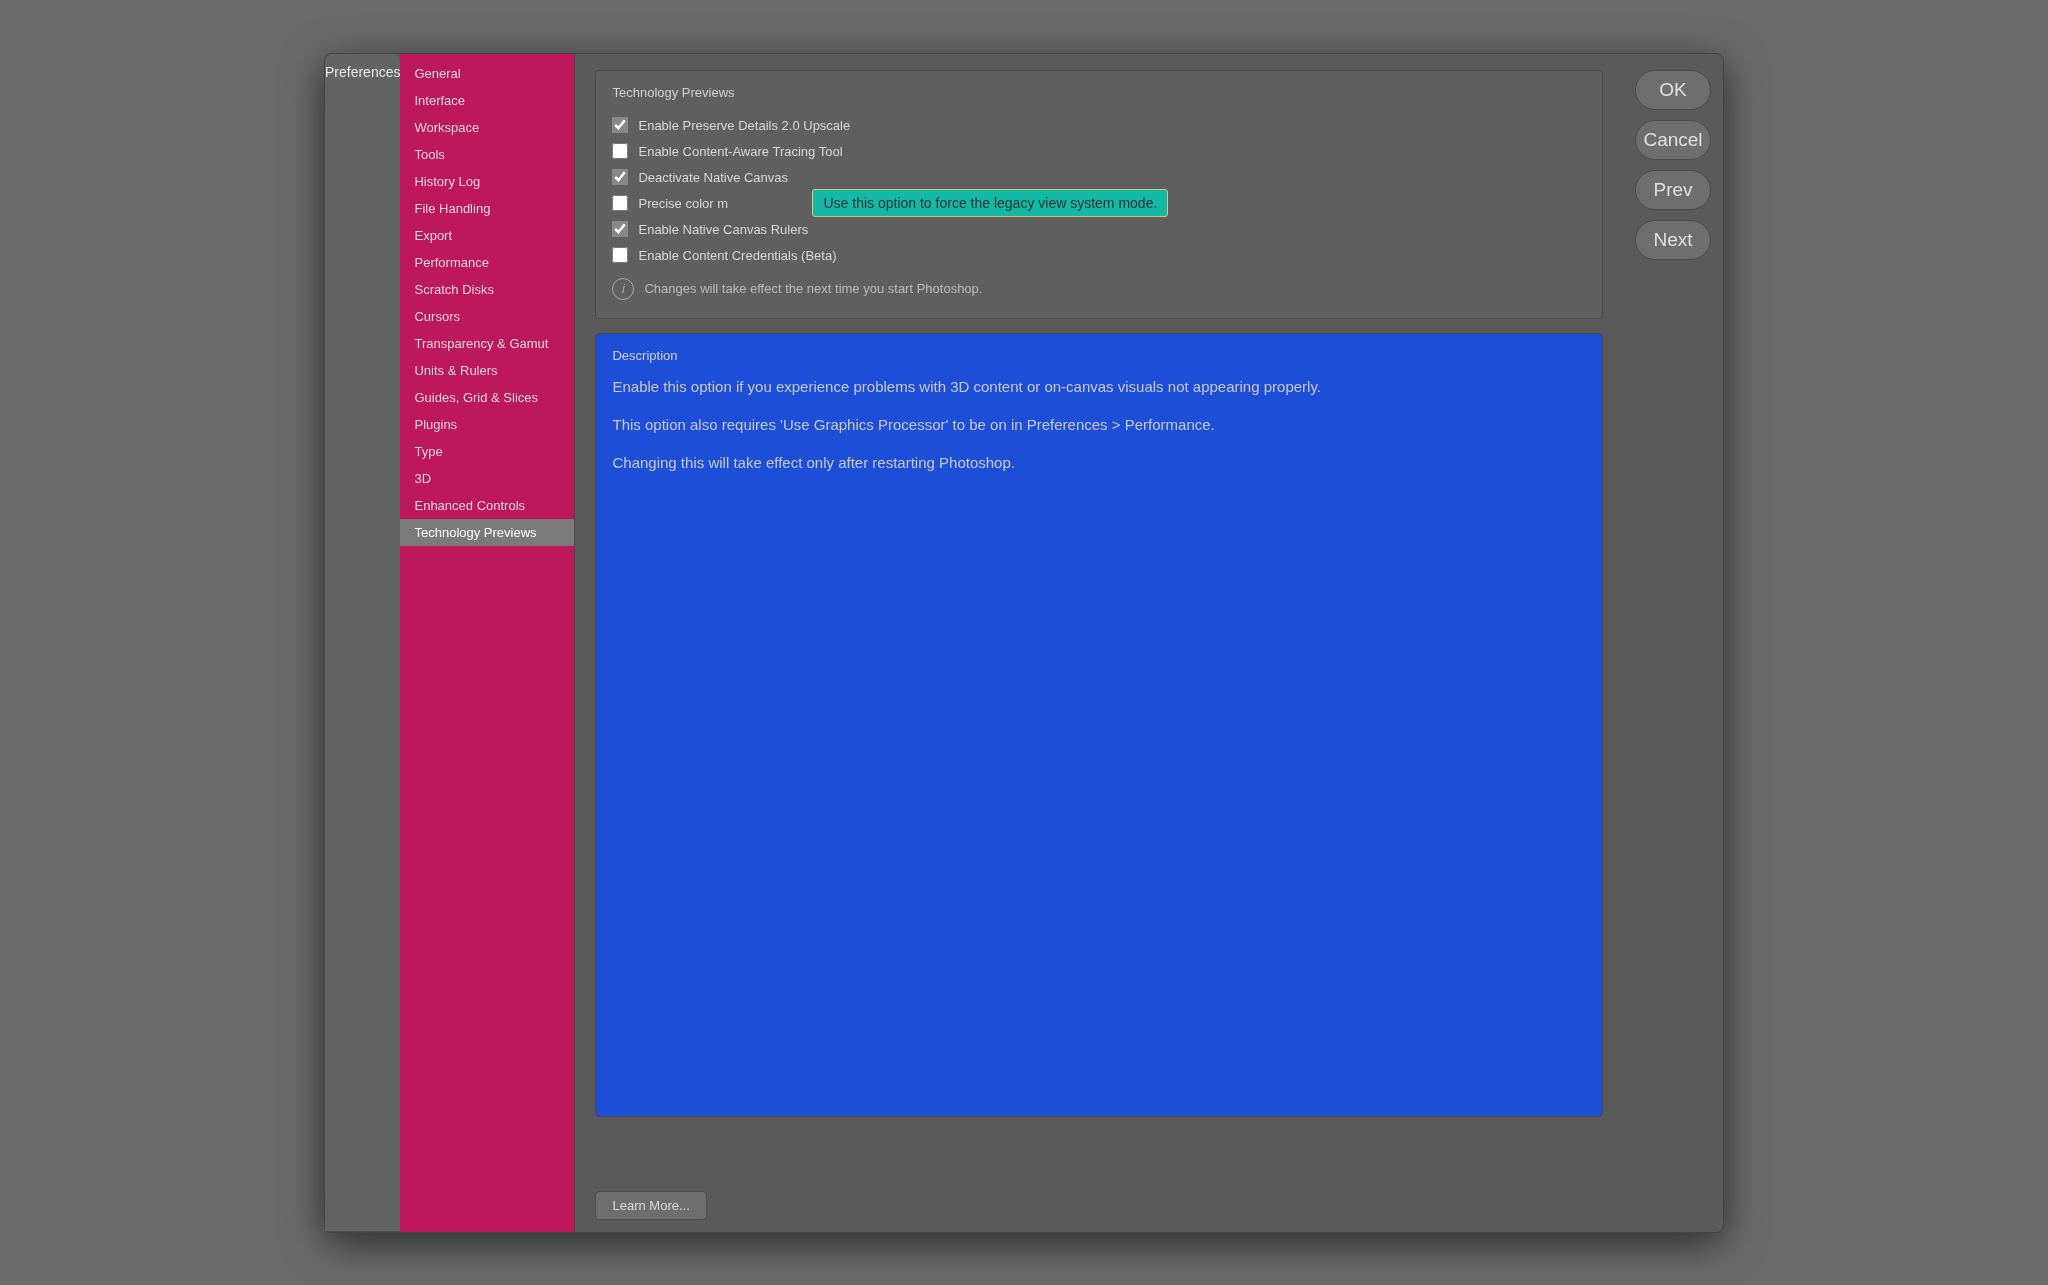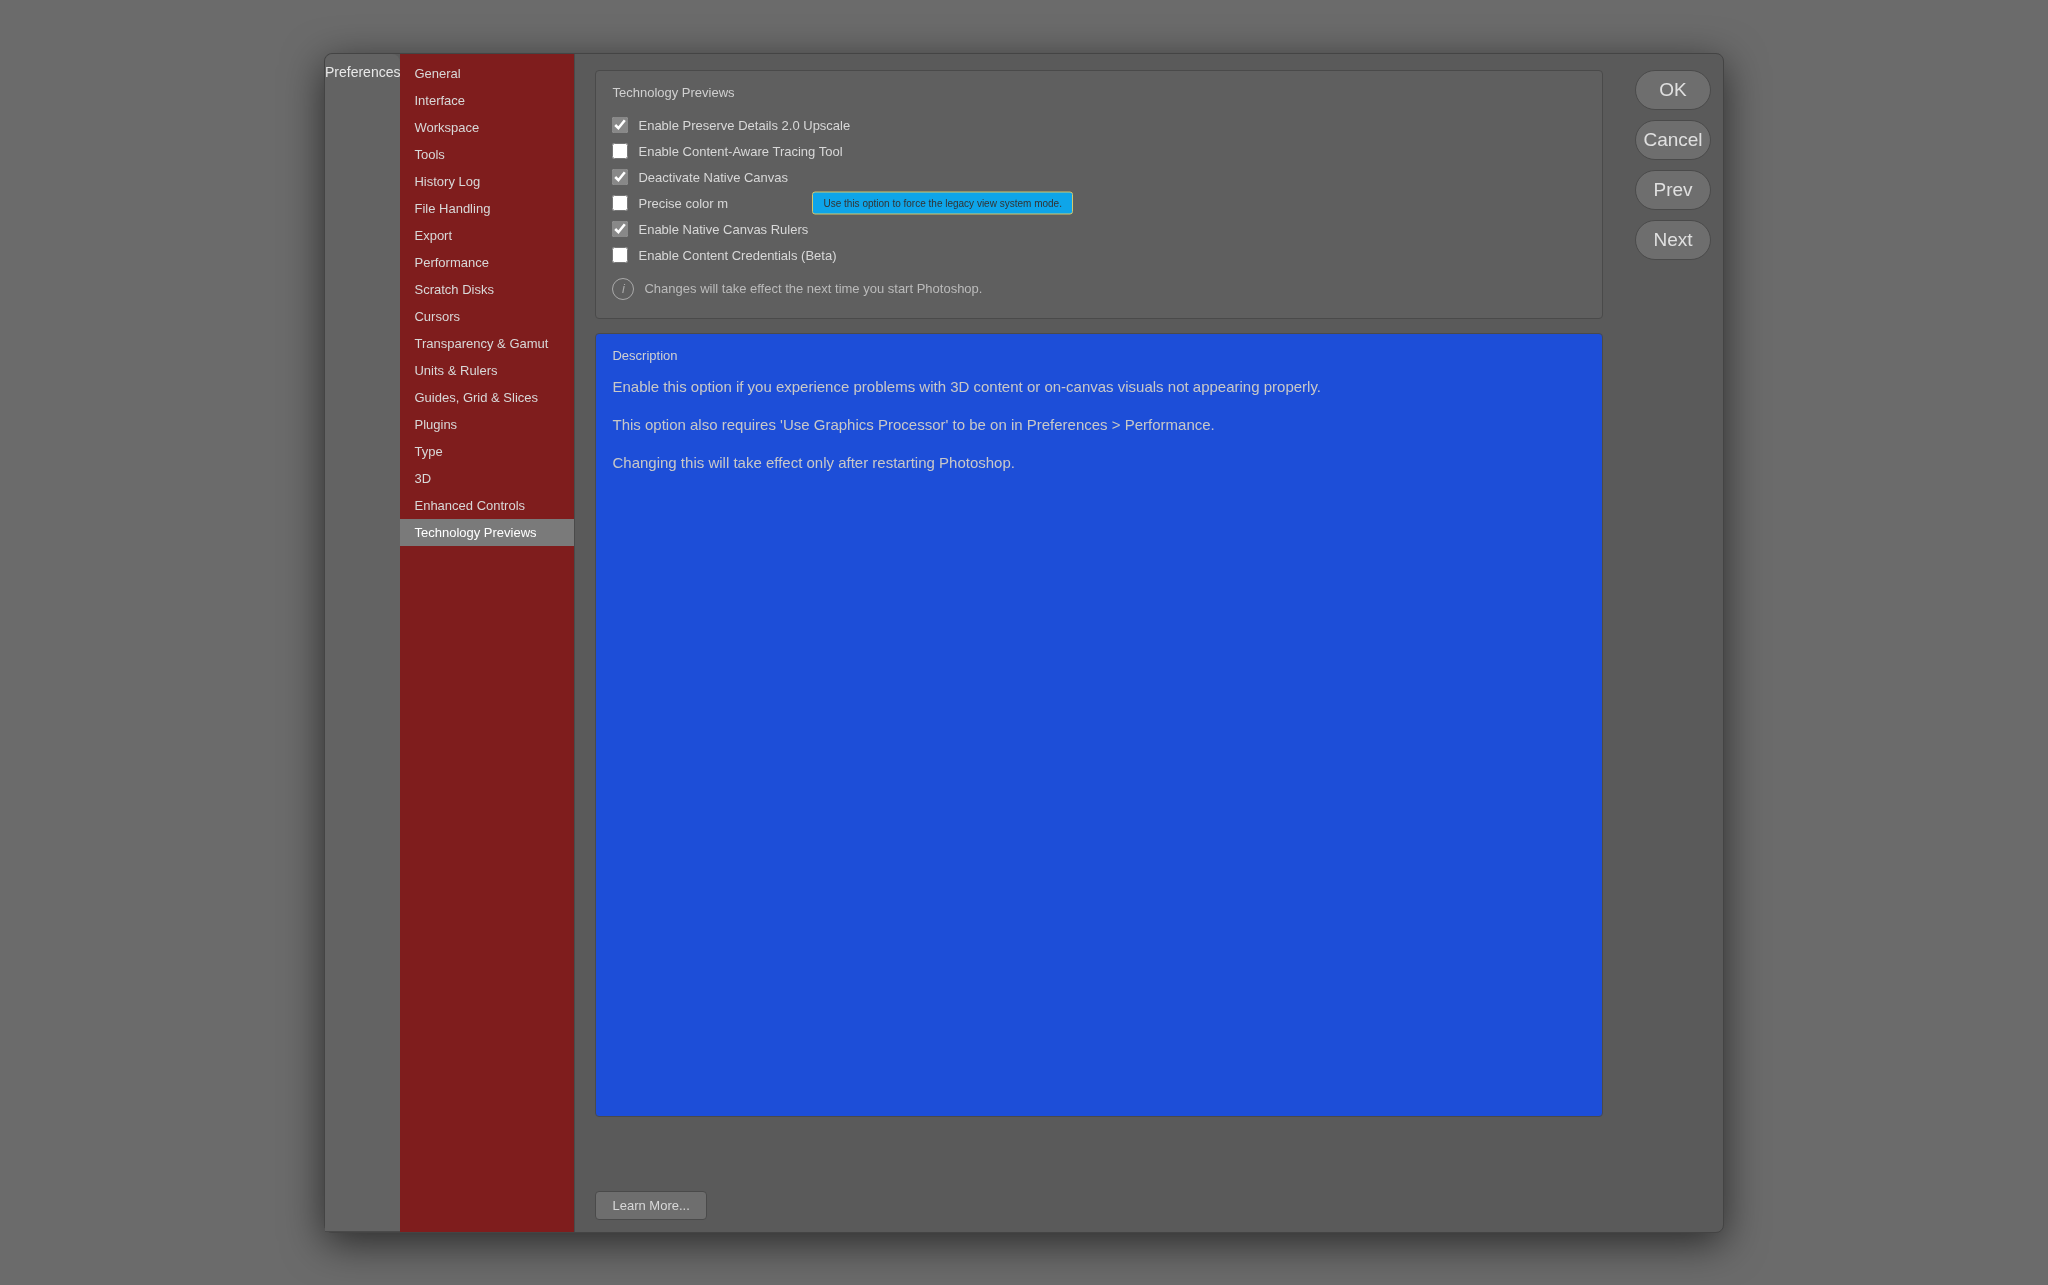--- a/index.html
+++ b/index.html
@@ -36,21 +36,21 @@
       color: #e8e8e8;
       border-bottom: 1px solid #4a4a4a;
     }
     .dialog-body {
       display: flex;
       flex: 1;
       overflow: hidden;
     }
     .sidebar {
       width: 175px;
-      background: #7f1d1d;
+      background: #be185d;
       border-right: 1px solid #4a4a4a;
       padding: 6px 0;
       overflow-y: auto;
     }
     .sidebar-item {
       padding: 6px 14px;
       cursor: pointer;
       color: #d8d8d8;
       font-size: 13px;
       border-radius: 0;
@@ -179,25 +179,25 @@
       text-align: center;
     }
     .right-btn.primary {
       background: #6e6e6e;
     }
     .tooltip {
       position: absolute;
       left: 200px;
       top: 50%;
       transform: translateY(-50%);
-      background: #0ea5e9;
+      background: #14b8a6;
       color: #333;
       padding: 5px 10px;
       border-radius: 3px;
-      font-size: 10px;
+      font-size: 14px;
       white-space: nowrap;
       z-index: 100;
       border: 1px solid #d4c86a;
     }
   </style>
 </head>
 <body>
 
 <div class="dialog">
   <div class="title-bar">

